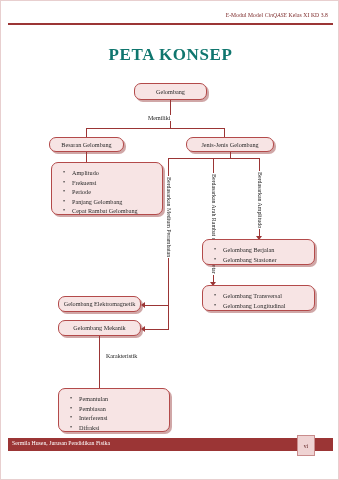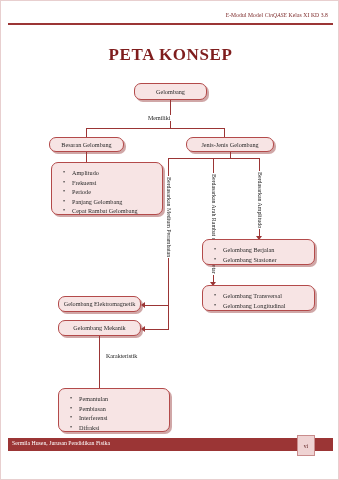--- a/index.html
+++ b/index.html
@@ -25,21 +25,21 @@
   }
   .header-text .ital{font-style:italic;}
   .header-rule{
     position:absolute;left:7px;top:22px;width:325px;height:1.6px;
     background:#9b3535;
   }
   
   .title{
     position:absolute;left:0;top:44px;width:339px;
     text-align:center;
-    font-size:17px;font-weight:bold;color:#7f1d1d;
+    font-size:17px;font-weight:bold;color:#0f766e;
     letter-spacing:.6px;
   }
   
   .box{
     position:absolute;
     box-sizing:border-box;
     background:#f7e4e4;
     border:1.2px solid #b34a4a;
     border-radius:7px;
     color:#2b2b2b;

